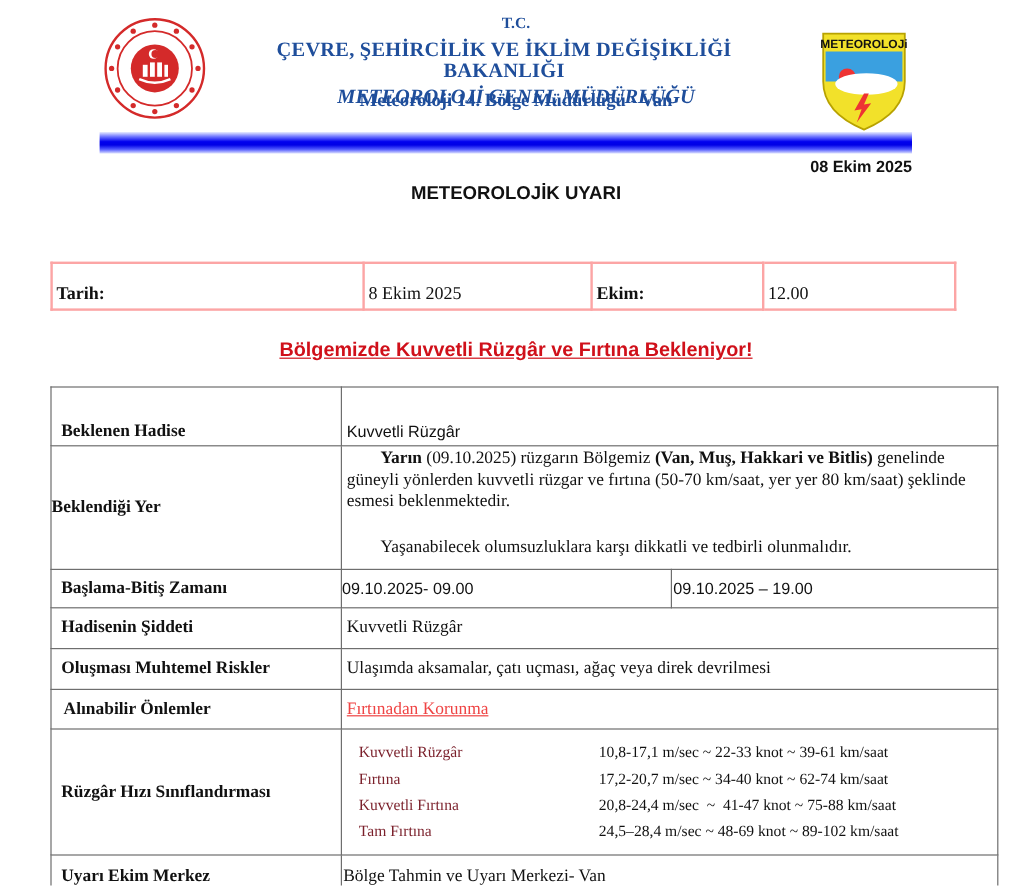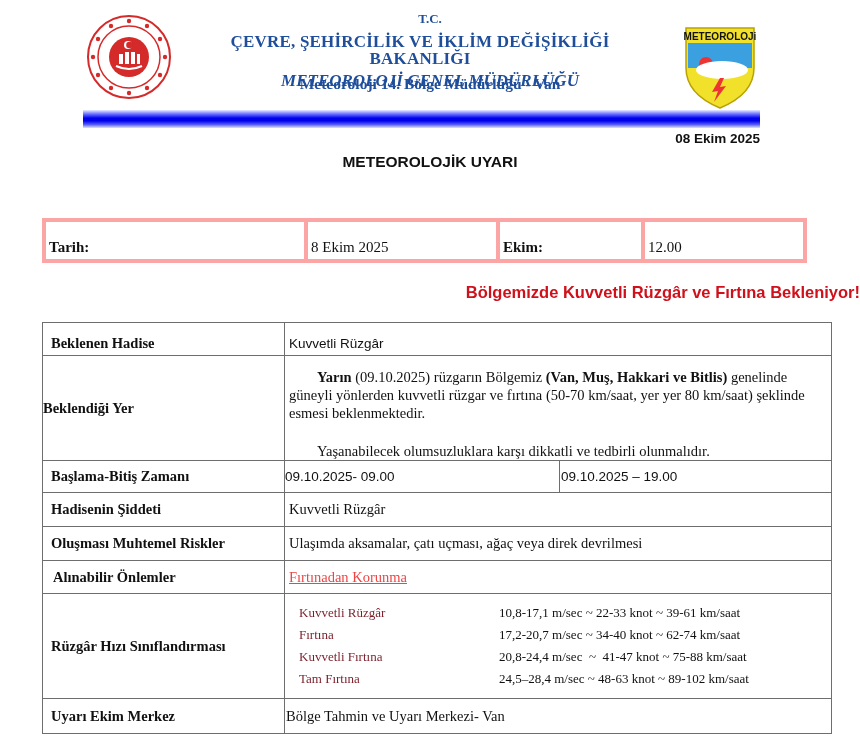--- a/index.html
+++ b/index.html
@@ -23,33 +23,33 @@
     background: linear-gradient(to bottom, #e8ecff 0%, #6b72ff 22%, #0000ee 45%, #0000e6 60%, #5058ff 80%, #e0e4ff 100%);
   }
   .date-top { left: 640px; top: 131px; width: 120px; text-align: right;
     font-family: "Liberation Sans", sans-serif; font-weight: bold; font-size: 13.5px; color: #111; }
 
   .title { left: 0; width: 860px; top: 153px; text-align: center;
     font-family: "Liberation Sans", sans-serif; font-weight: bold; font-size: 15.5px; color: #111; }
 
   
   .info-table { left: 42px; top: 218px; border-collapse: collapse; }
-  .info-table td { border: 4px solid #fca5a5; height: 34px; padding: 0 3px; vertical-align: bottom; padding-bottom: 3px; font-size: 15px; }
+  .info-table td { border: 2px solid #fca5a5; height: 34px; padding: 0 3px; vertical-align: bottom; padding-bottom: 3px; font-size: 15px; }
   .info-table td.lbl { font-weight: bold; }
 
-  .headline { left: 0; width: 860px; top: 283px; text-align: right; color: #d0101a;
-    font-family: "Liberation Sans", sans-serif; font-weight: bold; font-size: 16.5px; }
+  .headline { left: 0; width: 860px; top: 283px; text-align: center; color: #d0101a;
+    font-family: "Liberation Sans", sans-serif; font-weight: bold; font-size: 16.5px; text-decoration: underline; }
 
   
   .main-table { left: 42px; top: 322px; border-collapse: collapse; width: 790px; }
   .main-table td { border: 1px solid #6e6e6e; font-size: 14.5px; padding: 0 4px; }
   .main-table td.lbl { font-weight: bold; width: 227px; padding-left: 8px; }
   .sans { font-family: "Liberation Sans", sans-serif; font-size: 13.5px !important; }
   .desc p { margin: 0; line-height: 18px; }
-  .desc .indent { text-indent: 28px; margin-top: 11px; }
+  .desc .indent { text-indent: 28px; }
   .link { color: #ef4444; text-decoration: underline; cursor: pointer; }
   .wind-grid { display: grid; grid-template-columns: 200px auto; row-gap: 6px; padding: 6px 0 6px 10px; font-size: 13px; }
   .wind-name { color: #7a1f2a; }
 </style>
 </head>
 <body>
 
 <div class="abs logo-left">
   <svg width="86" height="86" viewBox="0 0 86 86">
     <circle cx="43" cy="43" r="41" fill="#fff" stroke="#d42a2a" stroke-width="2"></circle>
@@ -109,21 +109,21 @@
     <td class="lbl" style="width:135px">Ekim:</td>
     <td style="width:152px">12.00</td>
   </tr>
 </tbody>
   </table>
 
 <div class="abs headline">Bölgemizde Kuvvetli Rüzgâr ve Fırtına Bekleniyor!</div>
 
 <table class="abs main-table">
   <tbody>
-      <tr style="height:33px">
+      <tr style="height:49px">
     <td class="lbl" style="vertical-align:bottom;padding-bottom:3px">Beklenen Hadise</td>
     <td colspan="2" class="sans" style="vertical-align:bottom;padding-bottom:4px">Kuvvetli Rüzgâr</td>
   </tr>
   <tr style="height:103px">
     <td class="lbl" style="padding-left:0">Beklendiği Yer</td>
     <td colspan="2" class="desc" style="vertical-align:top;padding-top:1px">
       <p class="indent">
         <b>Yarın</b><span> (09.10.2025) rüzgarın Bölgemiz </span><b>(Van, Muş, Hakkari ve Bitlis)</b><span> genelinde güneyli yönlerden kuvvetli rüzgar ve fırtına (50-70 km/saat, yer yer 80 km/saat) şeklinde esmesi beklenmektedir.</span>
       </p>
       <p class="indent" style="margin-top:20px">Yaşanabilecek olumsuzluklara karşı dikkatli ve tedbirli olunmalıdır.</p>
@@ -150,21 +150,21 @@
     <td class="lbl">Rüzgâr Hızı Sınıflandırması</td>
     <td colspan="2">
       <div class="wind-grid">
         <span class="wind-name">Kuvvetli Rüzgâr</span>
         <span>10,8-17,1 m/sec ~ 22-33 knot ~ 39-61 km/saat</span>
         <span class="wind-name">Fırtına</span>
         <span>17,2-20,7 m/sec ~ 34-40 knot ~ 62-74 km/saat</span>
         <span class="wind-name">Kuvvetli Fırtına</span>
         <span style="white-space:pre">20,8-24,4 m/sec  ~  41-47 knot ~ 75-88 km/saat</span>
         <span class="wind-name">Tam Fırtına</span>
-        <span>24,5–28,4 m/sec ~ 48-63 knot ~ 89-102 km/saat</span>
+        <span>24,5–28,4 m/sec ~ 48-69 knot ~ 89-102 km/saat</span>
       </div>
     </td>
   </tr>
   <tr style="height:35px">
     <td class="lbl">Uyarı Ekim Merkez</td>
     <td colspan="2" style="padding-left:1px">Bölge Tahmin ve Uyarı Merkezi- Van</td>
   </tr>
 </tbody>
   </table>
 

